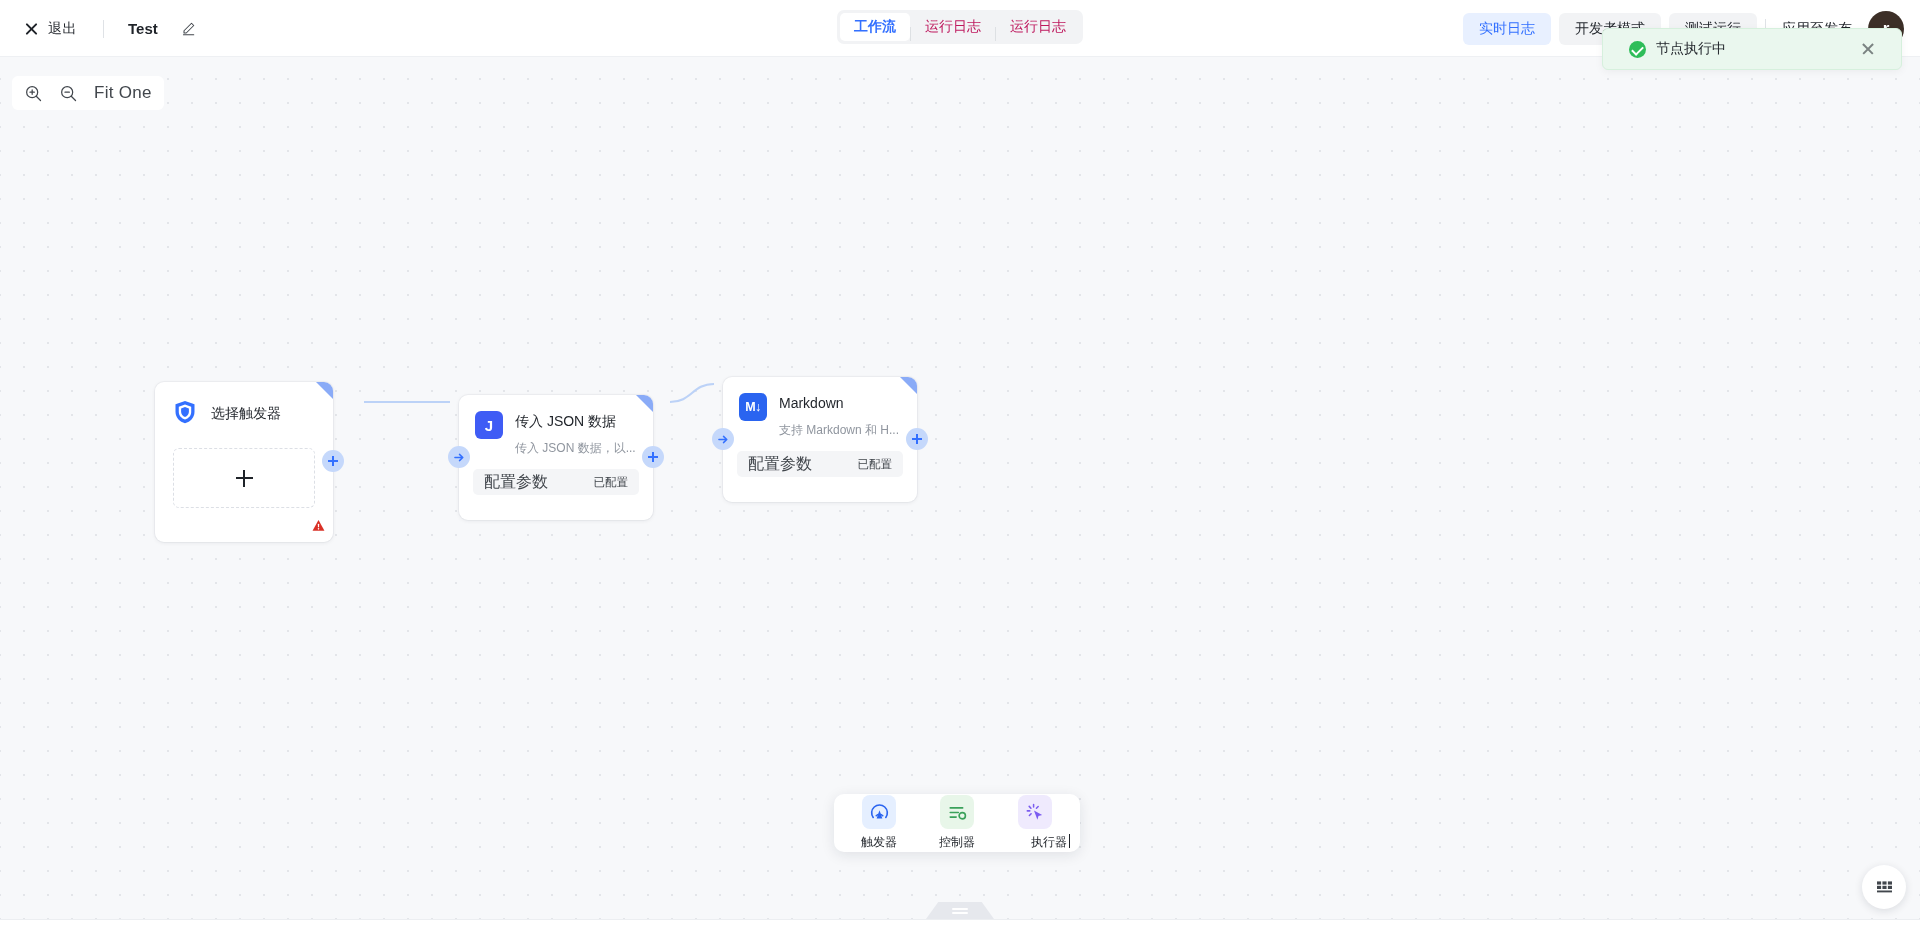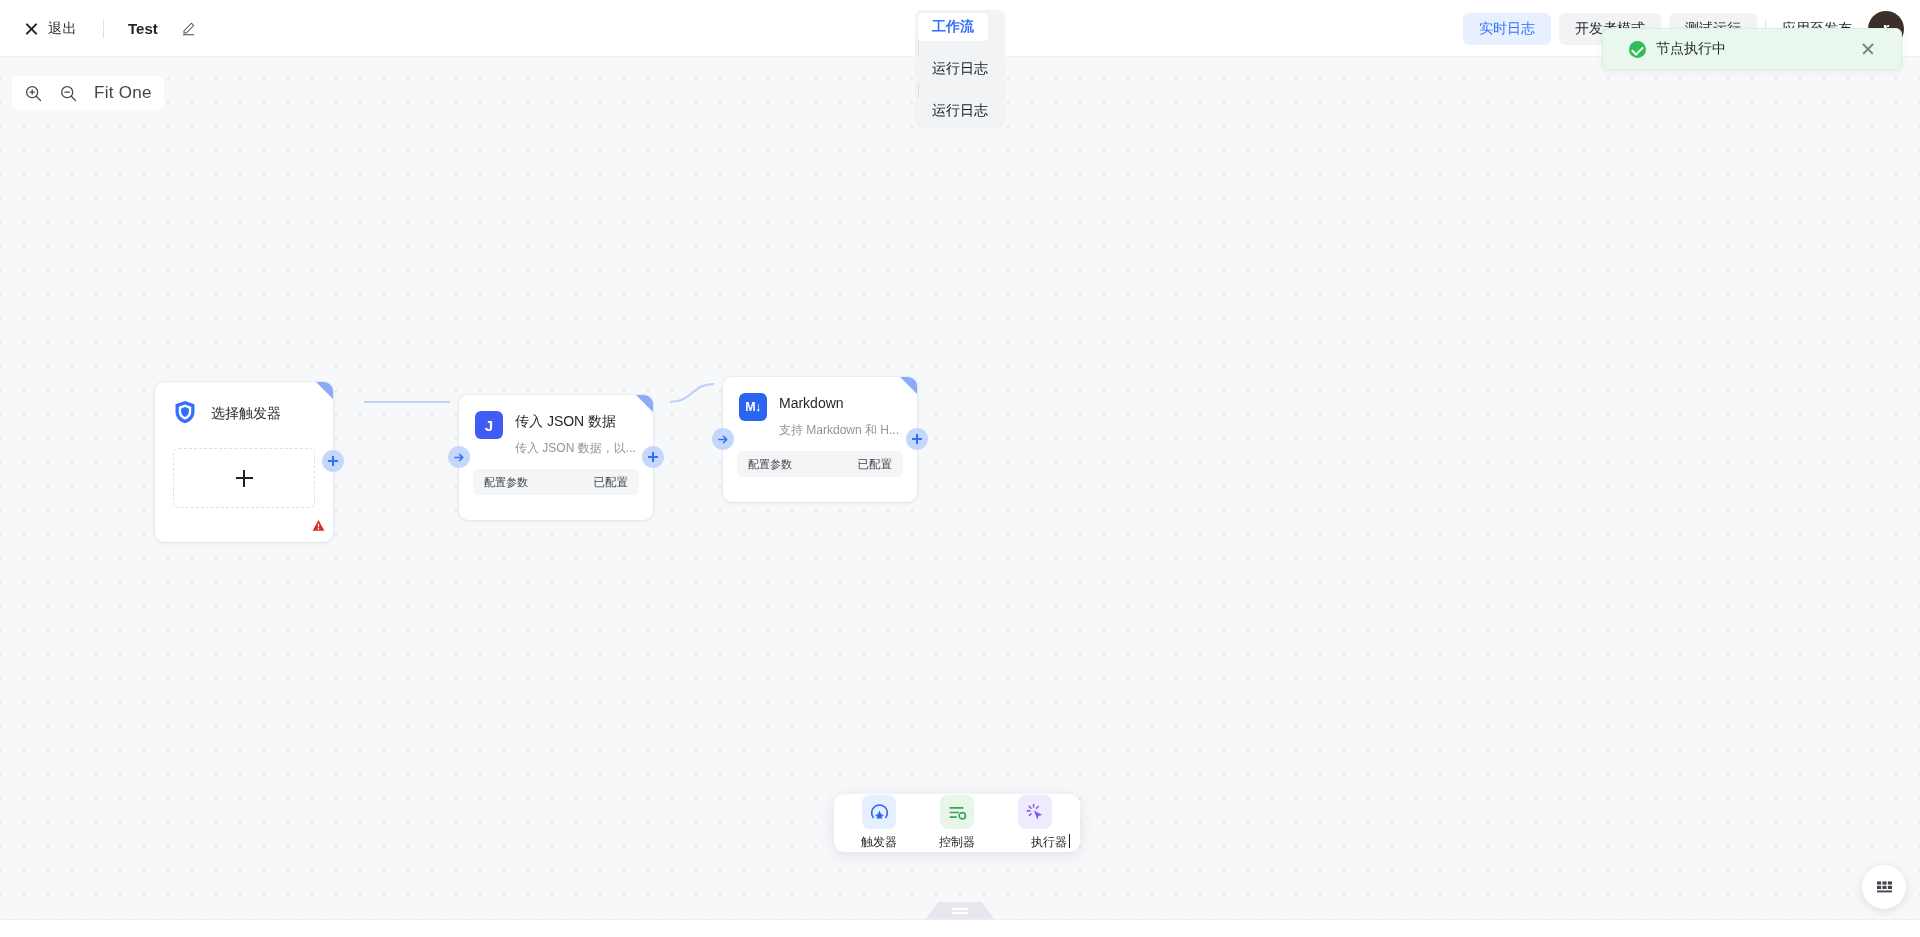--- a/index.html
+++ b/index.html
@@ -33,25 +33,25 @@
   }
   .x-icon::before { transform: rotate(45deg); }
   .x-icon::after  { transform: rotate(-45deg); }
   .exit-label { font-size: 14px; color: #1f2329; letter-spacing: .5px; }
   .tb-divider { width: 1px; height: 18px; background: #dfe2e6; margin: 0 14px; }
   .doc-title { font-size: 15px; font-weight: bold; color: #1f2329; }
   .pencil-icon { margin-left: 13px; cursor: pointer; display:flex; align-items:center;}
 
   .tb-center {
     position: absolute; left: 50%; top: 10px; transform: translateX(-50%);
-    display: flex; align-items: flex-start;
-    background: #f2f3f5; border-radius: 7px; padding: 3px; flex-direction: column;
+    display: flex; align-items: flex-end;
+    background: #f2f3f5; border-radius: 7px; padding: 3px;
   }
   .tab {
-    font-size: 14px; color: #0f172a; padding: 5px 14px;
+    font-size: 14px; color: #be185d; padding: 5px 14px;
     border-radius: 5px; cursor: pointer; white-space: nowrap;
   }
   .tab.active { background: #ffffff; color: #3370ff; font-weight: bold; }
   .tab-sep { width: 1px; height: 14px; background: #dde0e3; }
 
   .tb-right {
     position: absolute; right: 16px; top: 0; height: 57px;
     display: flex; align-items: center; gap: 8px;
   }
   .btn {
@@ -149,21 +149,21 @@
   .node-sub {
     font-size: 12px; color: #8f959e; line-height: 17px; margin-top: 10px;
     white-space: nowrap; overflow: hidden; text-overflow: ellipsis;
   }
   .node-foot {
     margin: 12px 14px 14px 14px;
     background: #f4f5f7; border-radius: 5px;
     height: 26px; display: flex; align-items: center;
     justify-content: space-between; padding: 0 11px;
   }
-  .foot-k { font-size: 11px; color: #41464c; }
+  .foot-k { font-size: 16px; color: #41464c; }
   .foot-v { font-size: 11.5px; color: #41464c; }
 
   .dash-slot {
     margin: 18px 18px 16px 18px;
     height: 60px; border: 1.4px dashed #dcdfe5; border-radius: 6px;
     display: flex; align-items: center; justify-content: center;
     cursor: pointer;
   }
   .plus-big { position: relative; width: 17px; height: 17px; }
   .plus-big::before, .plus-big::after {

